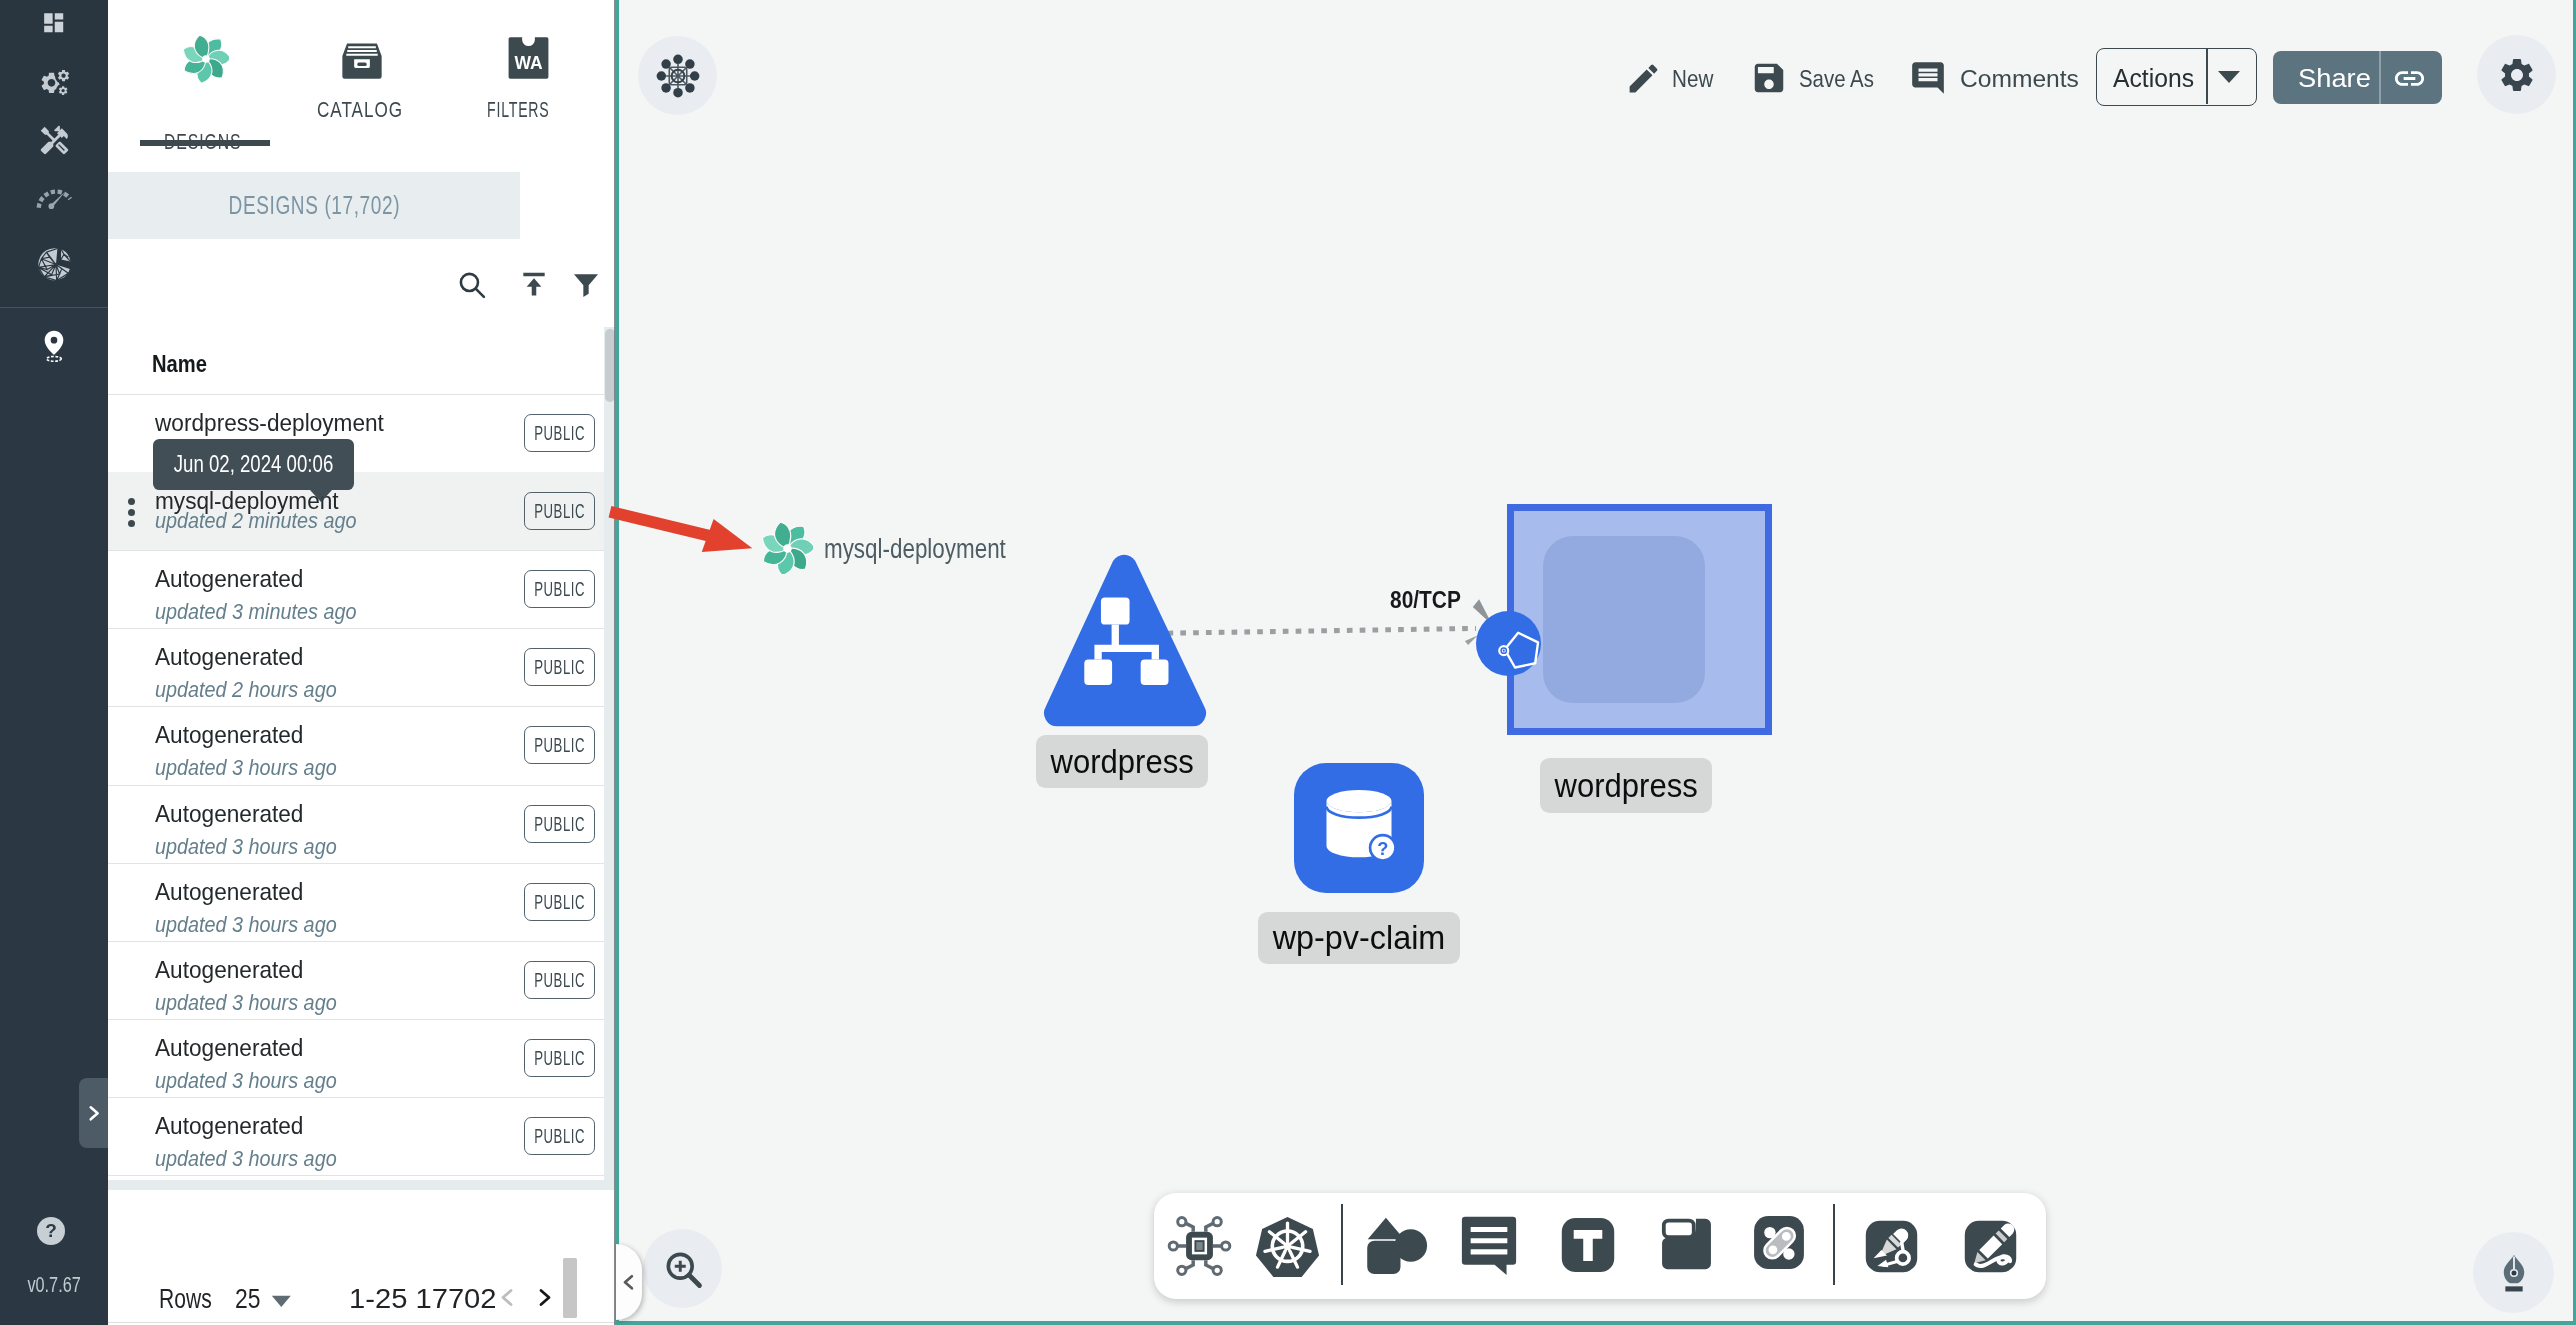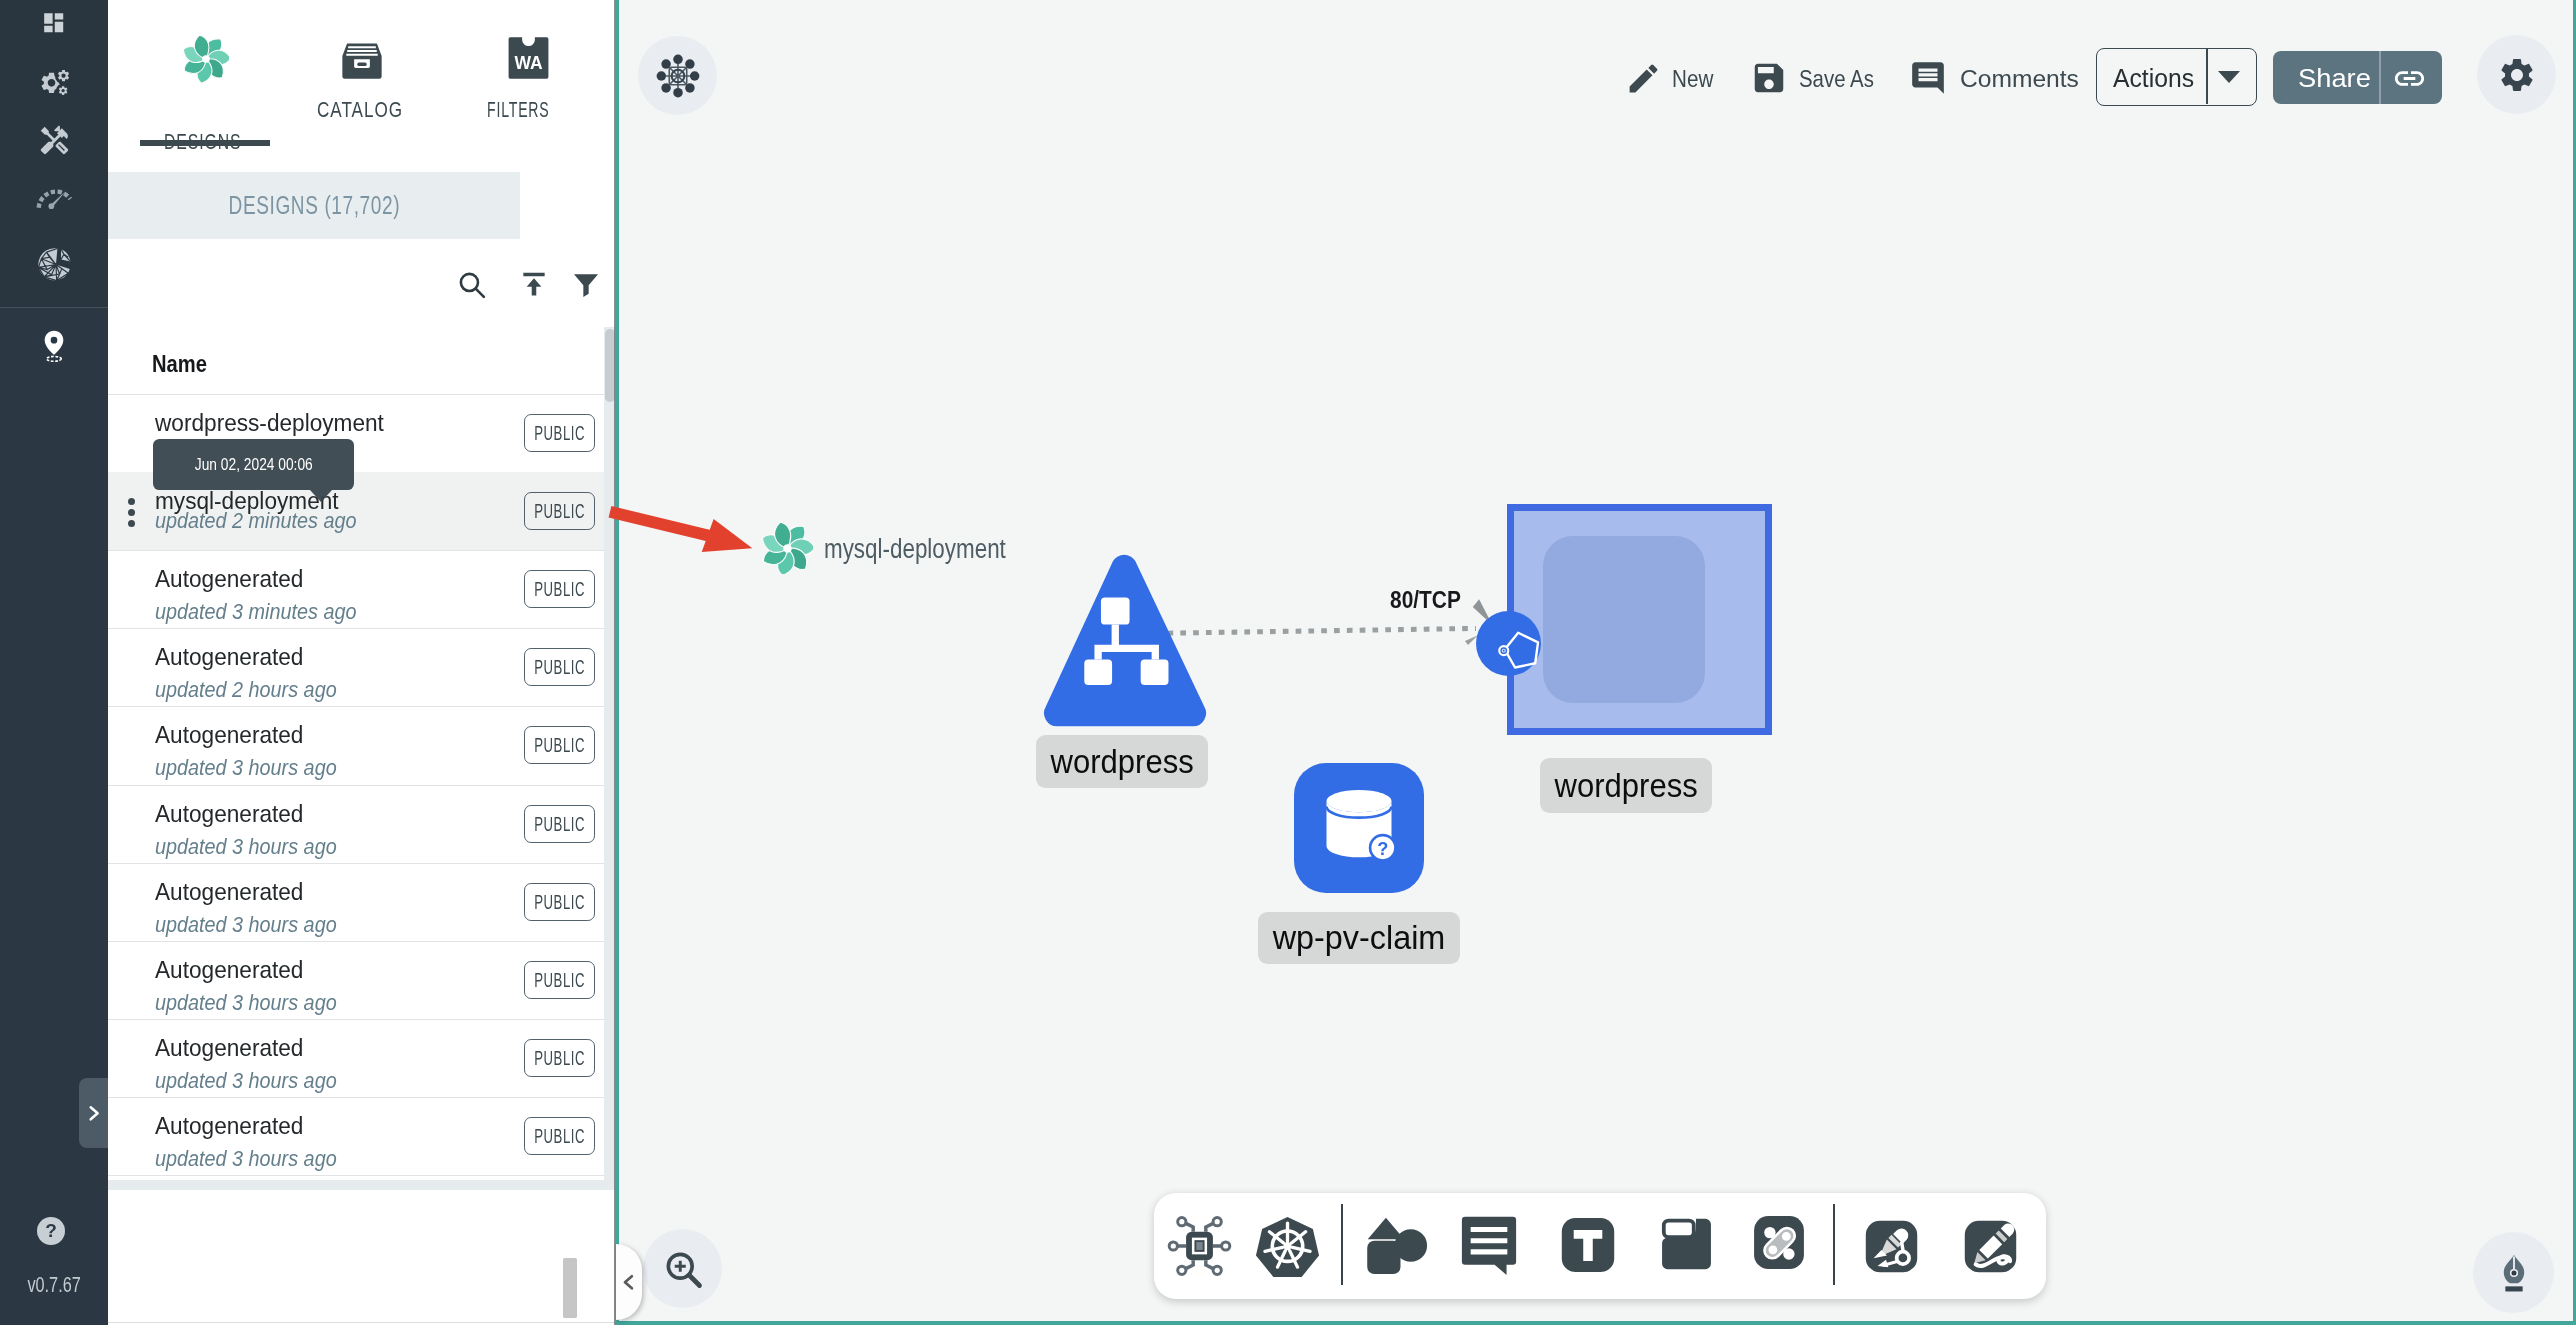--- a/index.html
+++ b/index.html
@@ -28,21 +28,21 @@
 #searchbox > span.ph { position:absolute; left:16.7px; top:18px; font-size:26px; color:#a2a7aa; }
 #namehdr { position:absolute; left:44px; top:350px; font-size:24.6px; font-weight:bold; color:#16191b; }
 
 .row { position:absolute; left:0; width:496px; }
 .rowname { position:absolute; left:47px; top:13.5px; font-size:24.6px; color:#23282b; }
 .rowupd { position:absolute; left:47px; top:51px; font-size:22px; font-style:italic; color:#647f8c; }
 .chip { position:absolute; left:416px; width:71px; height:38px; border:1.6px solid #51616b; border-radius:7.1px; color:#3c494f; font-size:20.6px; letter-spacing:0.8px; display:flex; align-items:center; justify-content:center; }
 .kebab { position:absolute; left:20px; } .kebab i { display:block; width:7.1px; height:7.1px; border-radius:50%; background:#3c494f; margin-bottom:4px; }
 .rowdiv { position:absolute; left:0; width:496px; height:0.8px; background:#e1e3e4; }
 
-#tooltip { position:absolute; left:45px; top:439px; width:201px; height:51px; background:rgba(56,69,77,0.95); border-radius:6.4px; color:#fff; font-size:17px; display:flex; align-items:center; justify-content:center; }
+#tooltip { position:absolute; left:45px; top:439px; width:201px; height:51px; background:rgba(56,69,77,0.95); border-radius:6.4px; color:#fff; font-size:23px; display:flex; align-items:center; justify-content:center; }
 #tooltiparrow { position:absolute; left:202px; top:490px; width:0; height:0; border-left:11px solid transparent; border-right:11px solid transparent; border-top:12.7px solid rgba(56,69,77,0.95); }
 
 #hscroll { position:absolute; left:0; top:1180px; width:509px; height:10.3px; background:#e6ebee; }
 #vscroll { position:absolute; left:496px; top:327px; width:13.5px; height:853px; background:#e6ebee; }
 #pagthumb { position:absolute; left:455px; top:1258px; width:13.5px; height:60px; background:#c6c6c6; border-radius:1.6px; }
 #pagrow { position:absolute; left:0; top:1271px; width:507px; height:52px; color:#1f2326; font-size:24.6px; }
 #pagdiv { position:absolute; left:0; top:1322px; width:507px; height:0.8px; background:#dcdedf; }
 
 
 #canvas { position:absolute; left:615px; top:0; width:1961px; height:1325px; background:#f4f6f6; border-left:4.8px solid #43a69b; border-right:3.2px solid #43a69b; border-bottom:4px solid #43a69b; box-shadow:-0.8px 0 0 #6f7377; }
@@ -268,20 +268,34 @@
 <div class="rowdiv" style="top:1175px"></div>
 </div>
   <div id="tooltip">
       <span class="sxc" style="transform:scaleX(0.81)">Jun 02, 2024 00:06</span>
     </div>
   <div id="tooltiparrow"></div>
   <div id="hscroll"></div>
   <div id="vscroll"></div>
     <div class="abs" style="left:497px; top:329px; width:10.3px; height:73px; background:#c6cdd1; border-radius:4.8px;"></div>
   <div id="pagthumb"></div>
+  <div id="pagrow">
+    <span class="abs" style="left:51px; top:12.7px; font-size:27px;"><span class="sx" style="transform:scaleX(0.78)">Rows</span></span>
+    <span class="abs" style="left:127px; top:12.7px; font-size:27px;"><span class="sx" style="transform:scaleX(0.85)">25</span></span>
+    <svg class="abs" style="left:163px; top:24px;" width="20.6" height="12.7" viewBox="0 0 26 16">
+        <path d="M1 1 L25 1 L13 15 Z" fill="#5f6b72"></path>
+      </svg>
+    <span class="abs" style="left:241px; top:12.7px; font-size:27px;"><span class="sx" style="transform:scaleX(1.08)">1-25 17702</span></span>
+    <svg class="abs" style="left:388px; top:12.7px;" width="24" height="27" viewBox="0 0 24 24" fill="none" stroke="#bdbdbd" stroke-width="2.8" stroke-linecap="round" stroke-linejoin="round">
+        <path d="M15 5l-8 7 8 7"></path>
+      </svg>
+    <svg class="abs" style="left:424px; top:12.7px;" width="24" height="27" viewBox="0 0 24 24" fill="none" stroke="#16191b" stroke-width="2.8" stroke-linecap="round" stroke-linejoin="round">
+        <path d="M9 5l8 7-8 7"></path>
+      </svg>
+  </div>
   <div id="pagdiv"></div>
 </div>
 
 <div id="canvas"></div>
 
 <div id="cv-layer" class="abs" style="left:0;top:0;width:2576px;height:1325px;">
 
 <div id="mdtext"><span class="sx" style="transform:scaleX(0.83)">mysql-deployment</span></div>
 <div id="tcptext"><span class="sx" style="transform:scaleX(0.85)">80/TCP</span></div>
 <div id="actionsbtn">

